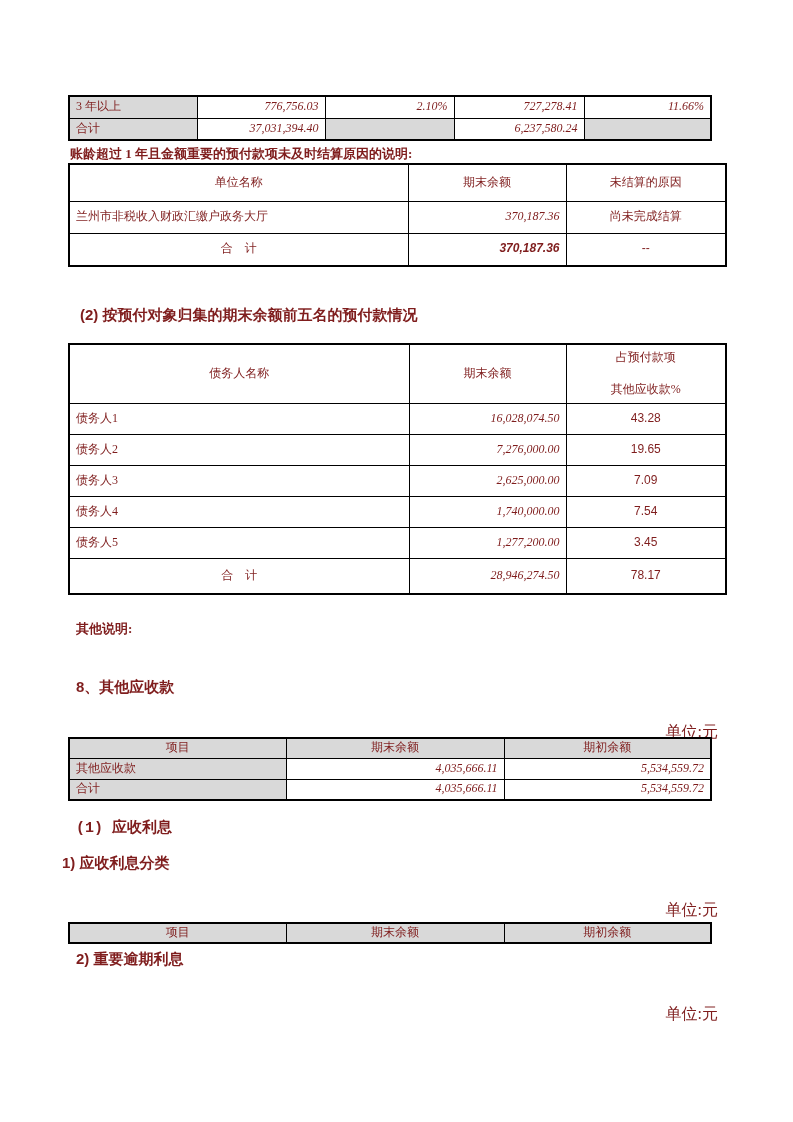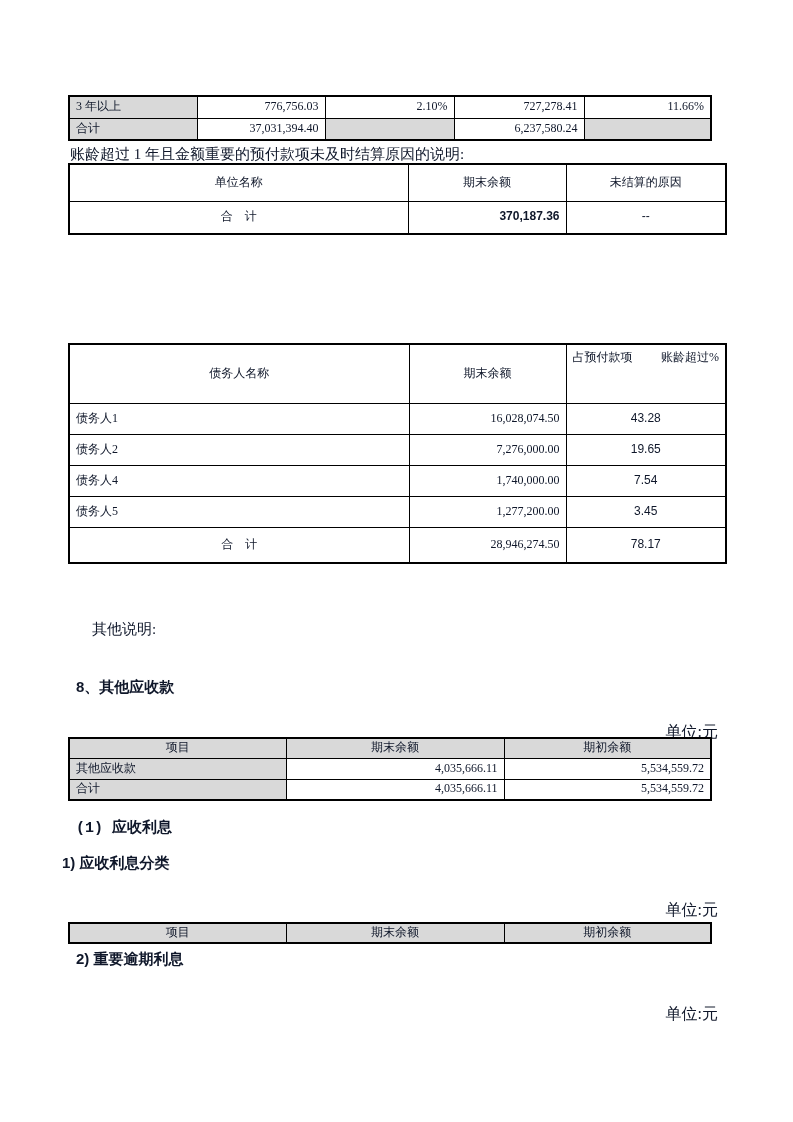--- a/index.html
+++ b/index.html
@@ -1,21 +1,21 @@
 <!DOCTYPE html>
 <html><head>
 <meta charset="utf-8">
 <style>
   html, body { margin: 0; padding: 0; background: #ffffff; }
   #page {
     position: relative;
     width: 793px;
     height: 1122px;
     background: #ffffff;
-    color: #0f172a;
+    color: #7f1d1d;
     font-family: "Liberation Serif", "DejaVu Serif", serif;
     overflow: hidden;
   }
   .abs { position: absolute; }
 
   table.t {
     border-collapse: collapse;
     table-layout: fixed;
     border: 2px solid #000;
   }
@@ -23,43 +23,44 @@
     border: 1px solid #000;
     font-size: 12px;
     line-height: 1.15;
     padding: 0 6px;
     vertical-align: middle;
     overflow: hidden;
     box-sizing: border-box;
     white-space: nowrap;
   }
   .gray { background: #d9d9d9; }
-  .num  { text-align: right; }
+  .num  { text-align: right; font-style: italic; }
   .ctr  { text-align: center; }
   .left { text-align: left; }
   .sans { font-family: "Liberation Sans", "DejaVu Sans", sans-serif; }
   .boldnum { font-family: "Liberation Sans", "DejaVu Sans", sans-serif; font-weight: bold; }
 
   .note {
-    font-size: 15px;
+    font-size: 13px;
     white-space: pre;
+    font-weight: bold;
   }
   .heading {
     font-family: "Liberation Sans", "DejaVu Sans", sans-serif;
     font-weight: bold;
     font-size: 15px;
     white-space: pre;
   }
   .unit {
     font-size: 16px;
     white-space: pre;
   }
   .hdr2 {
     display: flex;
-    flex-direction: row;
+    flex-direction: column;
     justify-content: space-between;
     height: 46px;
     padding: 4px 0;
   }
 </style>
 </head>
 <body>
 
 <div id="page">
 
@@ -96,75 +97,86 @@
       <col style="width:339px">
         <col style="width:158px">
         <col style="width:160px">
     </colgroup>
     <tbody>
         <tr style="height:37px">
       <td class="ctr">单位名称</td>
       <td class="ctr">期末余额</td>
       <td class="ctr">未结算的原因</td>
     </tr>
+    <tr style="height:32px">
+      <td class="left">兰州市非税收入财政汇缴户政务大厅</td>
+      <td class="num">370,187.36</td>
+      <td class="ctr">尚未完成结算</td>
+    </tr>
     <tr style="height:33px">
       <td class="ctr">合　计</td>
       <td class="num boldnum">370,187.36</td>
       <td class="ctr sans">--</td>
     </tr>
   </tbody>
     </table>
 
+  <div class="heading abs" style="left:80px; top:306px;">(2) 按预付对象归集的期末余额前五名的预付款情况</div>
 
   <table class="t abs" style="left:68px; top:343px; width:657px;">
     <colgroup>
       <col style="width:340px">
         <col style="width:157px">
         <col style="width:160px">
     </colgroup>
     <tbody>
         <tr style="height:59px">
       <td class="ctr">债务人名称</td>
       <td class="ctr">期末余额</td>
       <td class="ctr">
         <div class="hdr2">
           <div>占预付款项</div>
-          <div>账龄超过%</div>
+          <div>其他应收款%</div>
         </div>
       </td>
     </tr>
     <tr style="height:31px">
       <td class="left">债务人1</td>
       <td class="num">16,028,074.50</td>
       <td class="ctr sans">43.28</td>
     </tr>
     <tr style="height:31px">
       <td class="left">债务人2</td>
       <td class="num">7,276,000.00</td>
       <td class="ctr sans">19.65</td>
+    </tr>
+    <tr style="height:31px">
+      <td class="left">债务人3</td>
+      <td class="num">2,625,000.00</td>
+      <td class="ctr sans">7.09</td>
     </tr>
     <tr style="height:31px">
       <td class="left">债务人4</td>
       <td class="num">1,740,000.00</td>
       <td class="ctr sans">7.54</td>
     </tr>
     <tr style="height:31px">
       <td class="left">债务人5</td>
       <td class="num">1,277,200.00</td>
       <td class="ctr sans">3.45</td>
     </tr>
     <tr style="height:36px">
       <td class="ctr">合　计</td>
       <td class="num">28,946,274.50</td>
       <td class="ctr sans">78.17</td>
     </tr>
   </tbody>
     </table>
 
-  <div class="note abs" style="left:92px; top:620px;">其他说明:</div>
+  <div class="note abs" style="left:76px; top:620px;">其他说明:</div>
 
   <div class="heading abs" style="left:76px; top:678px;">8、其他应收款</div>
 
   <div class="unit abs" style="right:75px; top:722px;">单位:元</div>
 
   <table class="t abs" style="left:68px; top:737px; width:642px;">
     <colgroup>
       <col style="width:217px">
         <col style="width:218px">
         <col style="width:207px">

